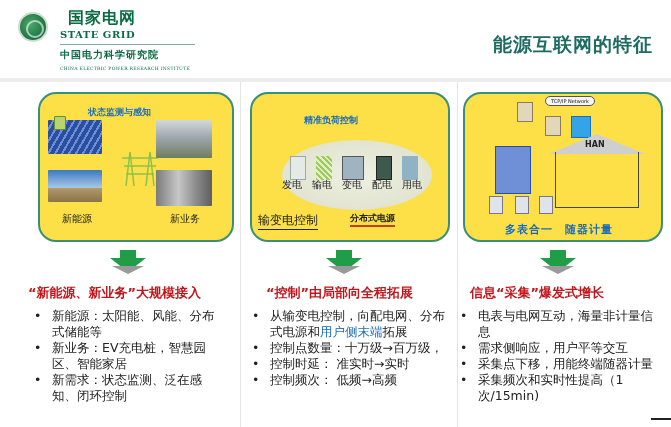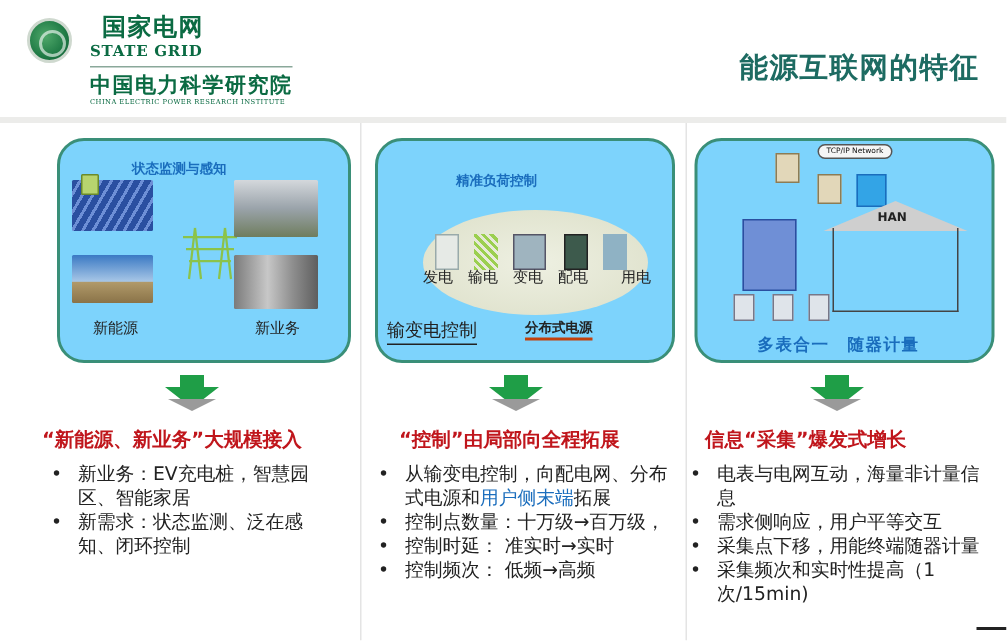--- a/index.html
+++ b/index.html
@@ -6,28 +6,28 @@
   html, body { width: 671px; height: 427px; overflow: hidden; background: #ffffff; }
   body { position: relative; font-family: "DejaVu Sans", "Liberation Sans", sans-serif; color: #111; }
 
   .header { position: absolute; left: 0; top: 0; width: 671px; height: 78px; background: #fff; }
   .logo-globe { position: absolute; left: 18px; top: 12px; width: 30px; height: 30px; border-radius: 50%;
     background: radial-gradient(circle at 40% 40%, #4fa86a 0%, #1f7a45 60%, #0f5a33 100%); border: 2px solid #cfd9cf; }
   .logo-globe::after { content: ""; position: absolute; left: 6px; top: 6px; width: 14px; height: 14px; border: 2px solid rgba(255,255,255,0.6); border-radius: 50%; }
   .brand-cn { position: absolute; left: 68px; top: 8px; font-size: 16px; font-weight: bold; color: #0b6b43; letter-spacing: 1px; }
   .brand-en { position: absolute; left: 60px; top: 29px; font-family: "DejaVu Serif", serif; font-size: 10px; font-weight: bold; color: #0b6b43; letter-spacing: 0.5px; }
   .brand-rule { position: absolute; left: 60px; top: 44px; width: 135px; height: 1px; background: #8aa89a; }
-  .inst-cn { position: absolute; left: 60px; top: 48px; font-size: 14px; font-weight: bold; color: #0b6b43; letter-spacing: 1px; }
+  .inst-cn { position: absolute; left: 60px; top: 48px; font-size: 10px; font-weight: bold; color: #0b6b43; letter-spacing: 1px; }
   .inst-en { position: absolute; left: 60px; top: 66px; font-family: "DejaVu Serif", serif; font-size: 4.5px; color: #0b6b43; letter-spacing: 0.3px; }
   .page-title { position: absolute; right: 18px; top: 32px; font-size: 19px; font-weight: bold; color: #1d6b62; letter-spacing: 1px; }
   .header-band { position: absolute; left: 0; top: 78px; width: 671px; height: 4px; background: #ececea; }
 
   .col-sep { position: absolute; top: 82px; width: 1px; height: 345px; background: #e4e4e4; }
 
-  .panel { position: absolute; top: 92px; height: 150px; border: 2px solid #3a8f78; border-radius: 18px; background: #7dd3fc; overflow: hidden; }
+  .panel { position: absolute; top: 92px; height: 150px; border: 2px solid #3a8f78; border-radius: 18px; background: #fde047; overflow: hidden; }
   .panel-1 { left: 38px; width: 196px; }
   .panel-2 { left: 250px; width: 200px; }
   .panel-3 { left: 463px; width: 200px; }
 
   .p1-title { position: absolute; left: 48px; top: 12px; font-size: 9px; font-weight: bold; color: #1a6dbd; }
   .img { position: absolute; border-radius: 1px; }
   .img-solar { left: 8px; top: 26px; width: 54px; height: 34px; background: repeating-linear-gradient(120deg, #2a4fa0 0 4px, #6d8fd6 4px 6px); }
   .img-chip { left: 14px; top: 22px; width: 12px; height: 14px; background: #b7d46f; border: 1px solid #6b8a2b; }
   .img-wind { left: 8px; top: 76px; width: 54px; height: 32px; background: linear-gradient(#3a79c4 0%, #a7c6e6 55%, #b19a6a 56%, #8a7348 100%); }
   .img-tower { left: 80px; top: 54px; width: 40px; height: 40px; }
@@ -116,21 +116,21 @@
   <div class="equip eq1"></div>
   <div class="equip eq2"></div>
   <div class="equip eq3"></div>
   <div class="equip eq4"></div>
   <div class="equip eq5"></div>
   <div class="chain">
     <span>发电</span>
     <span>输电</span>
     <span>变电</span>
     <span>配电</span>
-    <span style="margin-left:12px">用电</span>
+    <span style="margin-left:0">用电</span>
   </div>
   <div class="p2-note-left">输变电控制</div>
   <div class="p2-note-right">分布式电源</div>
 </div>
 
 <div class="panel panel-3">
   <div class="p3-server"></div>
   <div class="p3-net">TCP/IP Network</div>
   <div class="p3-server2"></div>
   <div class="p3-cube"></div>
@@ -158,20 +158,21 @@
     <div class="shaft"></div>
     <div class="head"></div>
     <div class="shadow"></div>
   </div>
 
 <div class="sec-title sec-title-1">“新能源、新业务”大规模接入</div>
 <div class="sec-title sec-title-2">“控制”由局部向全程拓展</div>
 <div class="sec-title sec-title-3">信息“采集”爆发式增长</div>
 
 <ul class="bullets bullets-1">
+  <li>新能源：太阳能、风能、分布式储能等</li>
   <li>新业务：EV充电桩，智慧园区、智能家居</li>
   <li>新需求：状态监测、泛在感知、闭环控制</li>
 </ul>
 
 <ul class="bullets bullets-2">
   <li><span>从输变电控制，向配电网、分布式电源和</span><span class="hl">用户侧末端</span><span>拓展</span></li>
   <li>控制点数量：十万级→百万级，</li>
   <li>控制时延： 准实时→实时</li>
   <li>控制频次： 低频→高频</li>
 </ul>

